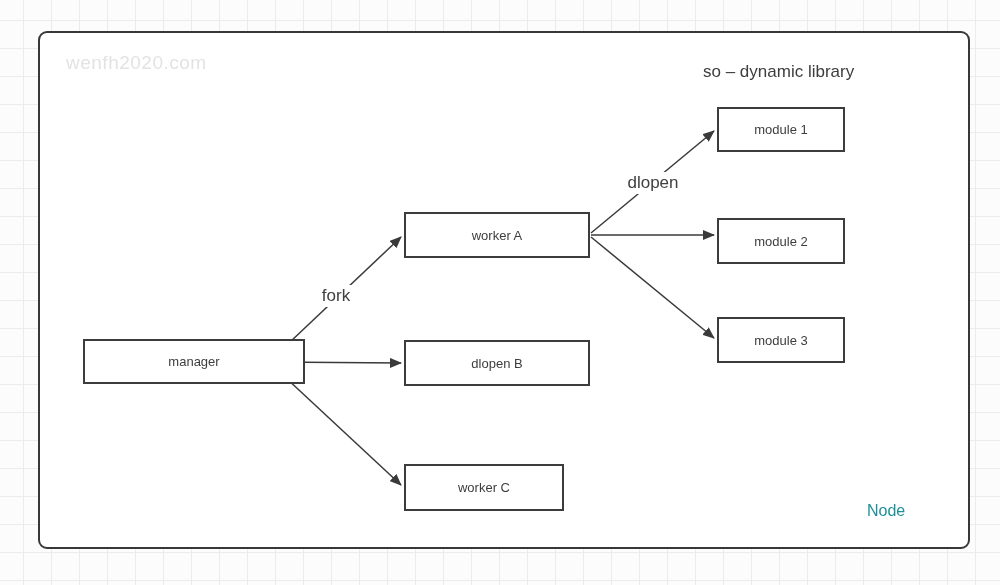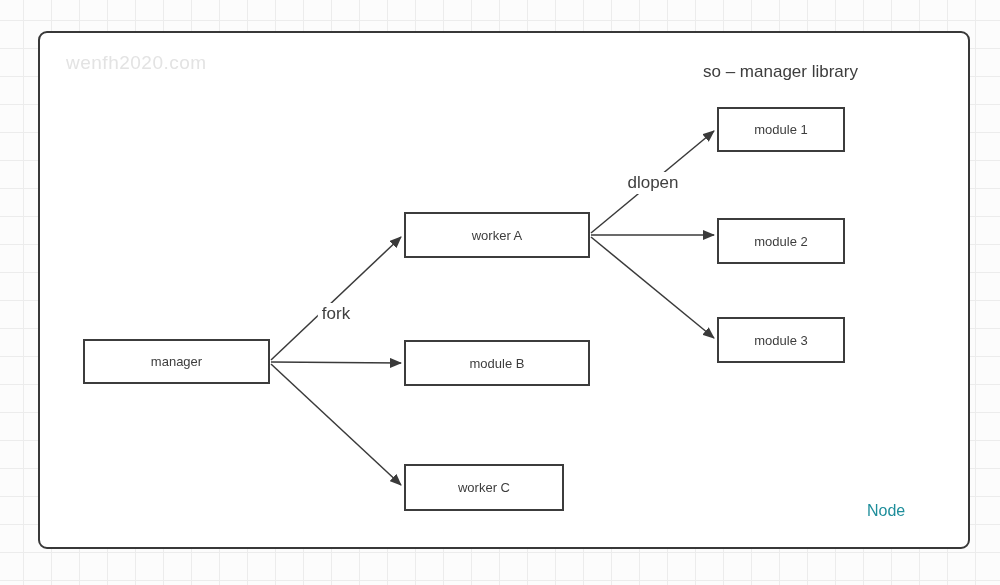--- a/index.html
+++ b/index.html
@@ -80,51 +80,51 @@
     background: #ffffff;
     border: 2px solid #3c3c3c;
     display: flex;
     align-items: center;
     justify-content: center;
     font-size: 13px;
     color: #3d3d3d;
     white-space: nowrap;
   }
 
-  .node-manager  { left: 83px;  top: 339px; width: 187px; height: 45px; }
+  .node-manager  { left: 83px;  top: 339px; width: 222px; height: 45px; }
   .node-worker-a { left: 404px; top: 212px; width: 186px; height: 46px; text-align: center; }
   .node-worker-b { left: 404px; top: 340px; width: 186px; height: 46px; }
   .node-worker-c { left: 404px; top: 464px; width: 160px; height: 47px; }
   .node-module-1 { left: 717px; top: 107px; width: 128px; height: 45px; }
   .node-module-2 { left: 717px; top: 218px; width: 128px; height: 46px; }
   .node-module-3 { left: 717px; top: 317px; width: 128px; height: 46px; }
 
   .edge-label {
     position: absolute;
     transform: translate(-50%, -50%);
     background: #ffffff;
     padding: 1px 4px;
     font-size: 17px;
     color: #404040;
     white-space: nowrap;
   }
 
-  .edge-label-fork   { left: 336px; top: 314px; }
+  .edge-label-fork   { left: 336px; top: 296px; }
   .edge-label-dlopen { left: 653px; top: 183px; }
 </style>
 </head>
 <body>
 
 <div class="stage">
 
   <div class="frame"></div>
 
   <div class="watermark">wenfh2020.com</div>
 
-  <div class="diagram-title">so – manager library</div>
+  <div class="diagram-title">so – dynamic library</div>
 
   <svg class="edges-svg" viewBox="0 0 1000 585" xmlns="http://www.w3.org/2000/svg">
     <defs>
       <marker id="arrowhead" markerUnits="userSpaceOnUse" markerWidth="13" markerHeight="10" refX="11" refY="5" orient="auto">
         <path d="M0,0 L12,5 L0,10 Z" fill="#3a3a3a"></path>
       </marker>
     </defs>
 
     <line x1="271" y1="360" x2="401" y2="237" marker-end="url(#arrowhead)"></line>
     <line x1="271" y1="362" x2="401" y2="363" marker-end="url(#arrowhead)"></line>
@@ -136,21 +136,21 @@
   </svg>
 
   <div class="edge-label edge-label-fork">fork</div>
 
   <div class="edge-label edge-label-dlopen">dlopen</div>
 
   <div class="node-box node-manager">manager</div>
 
   <div class="node-box node-worker-a">worker A</div>
 
-  <div class="node-box node-worker-b">module B</div>
+  <div class="node-box node-worker-b">dlopen B</div>
 
   <div class="node-box node-worker-c">worker C</div>
 
   <div class="node-box node-module-1">module 1</div>
 
   <div class="node-box node-module-2">module 2</div>
 
   <div class="node-box node-module-3">module 3</div>
 
   <div class="corner-label">Node</div>

